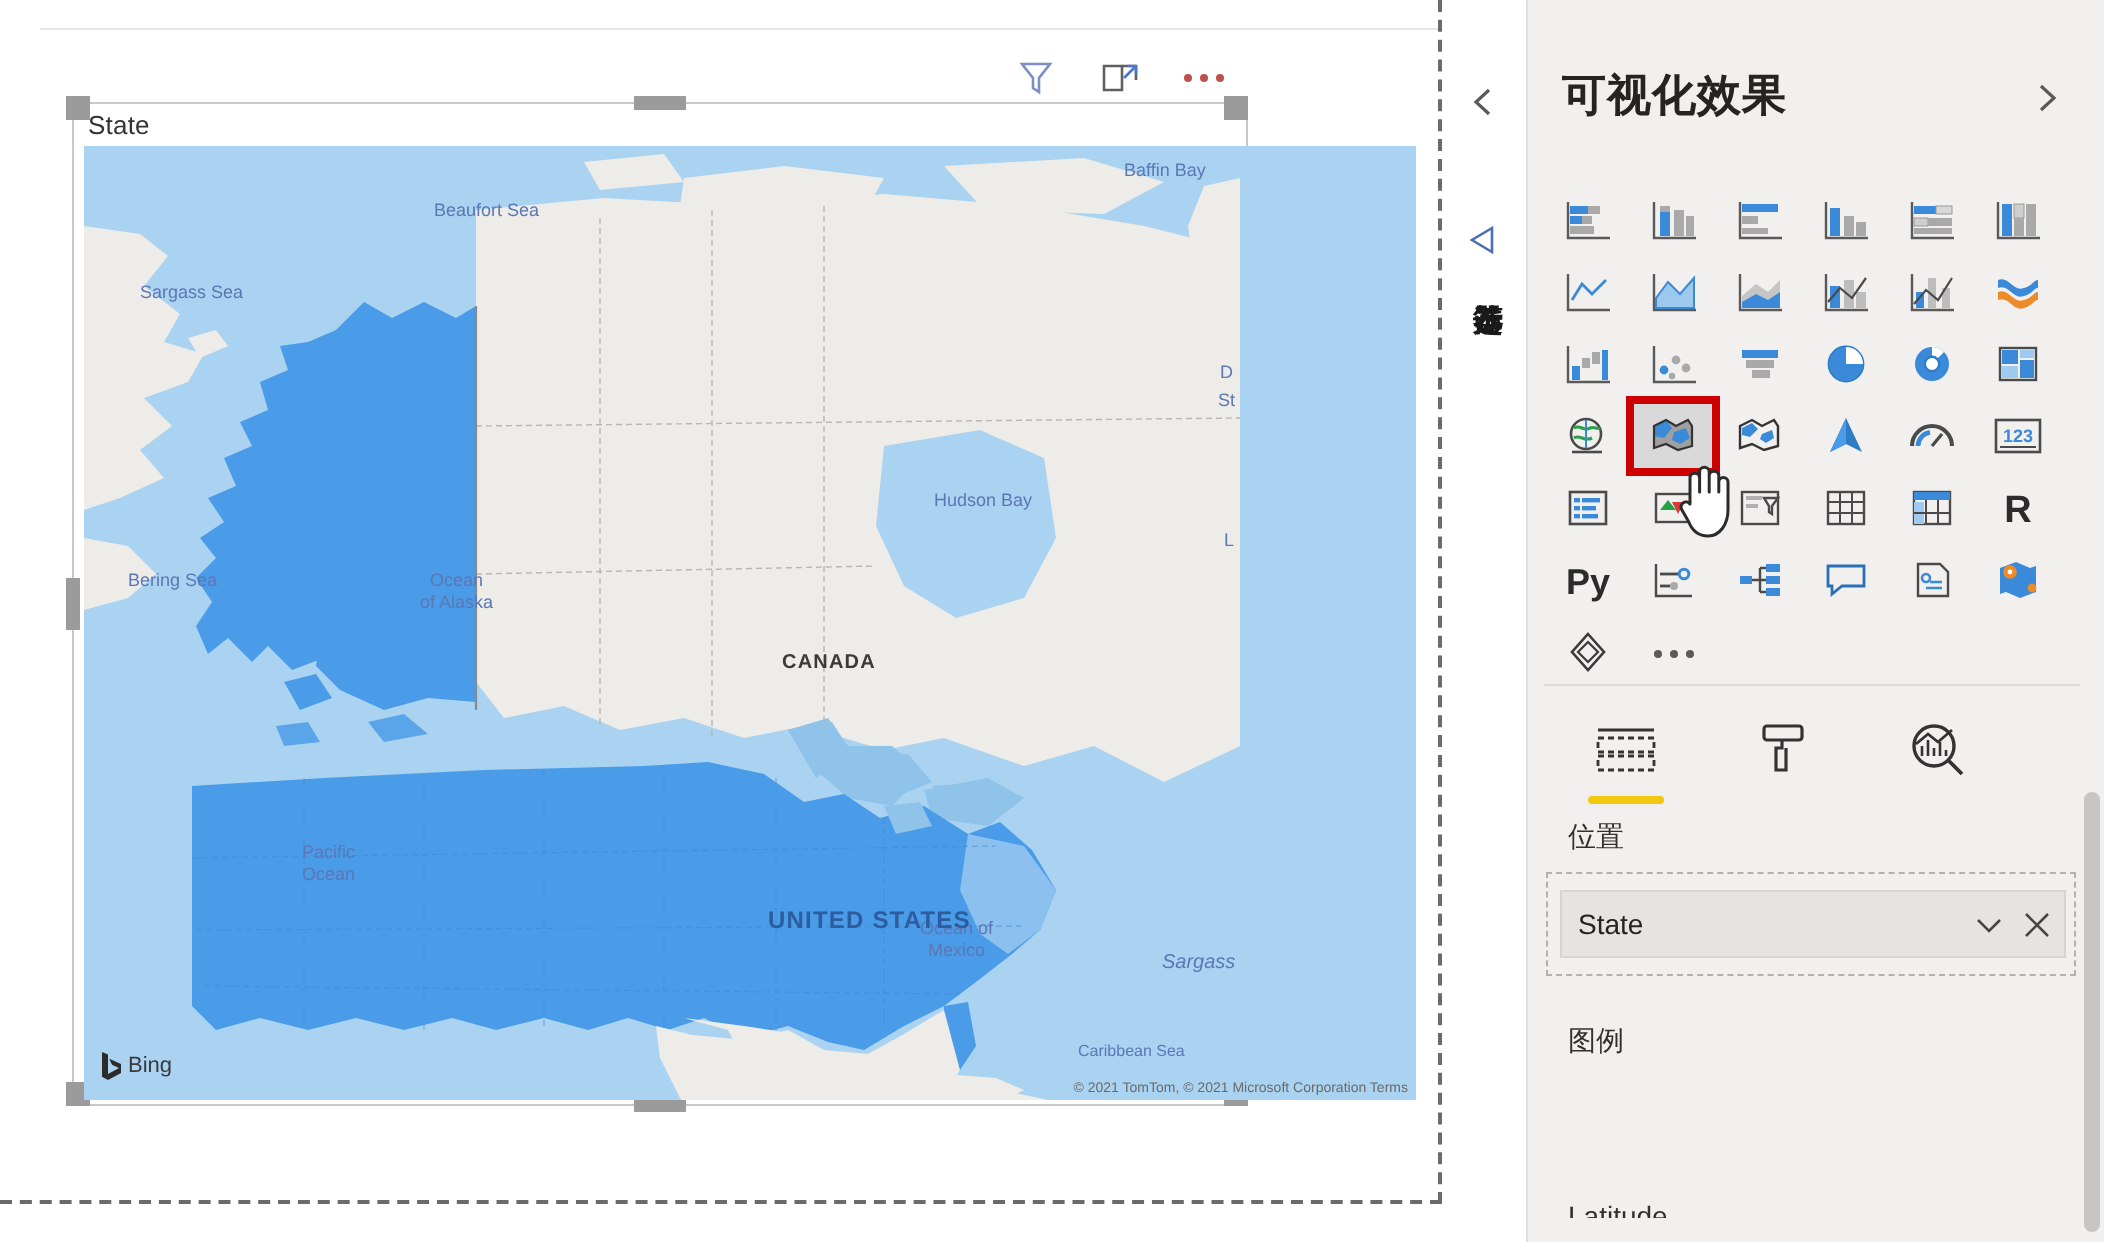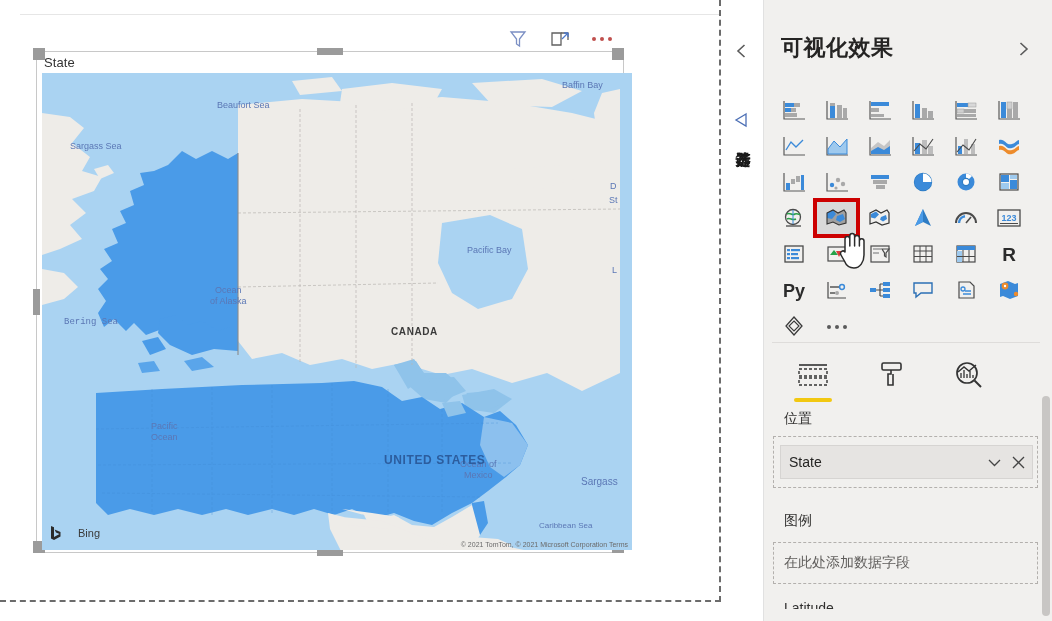--- a/index.html
+++ b/index.html
@@ -42,37 +42,37 @@
   #visual-title {
     position: absolute; left: 44px; top: 55px;
     font-size: 13px; color: #333333; letter-spacing: .1px;
   }
   .handle { position: absolute; background: #9b9b9b; }
   .handle.h { width: 26px; height: 7px; }
   .handle.v { width: 7px; height: 26px; }
 
   
   #map {
-    position: absolute; left: 42px; top: 73px; width: 590px; height: 477px;
+    position: absolute; left: 42px; top: 73px; width: 666px; height: 477px;
     overflow: hidden; background: #aad3f2;
   }
   #map-svg { position: absolute; left: 0; top: 0; }
   .sea-label {
     position: absolute; color: #5b77b5; font-size: 9px;
     white-space: nowrap; pointer-events: none;
     font-family: "Liberation Sans", sans-serif;
   }
   .country-label {
     position: absolute; font-size: 10px; font-weight: bold;
     letter-spacing: .6px; white-space: nowrap; color: #3b3b3b;
   }
   .country-label.us { color: #2c5d9e; font-size: 12px; }
   #bing-logo {
     position: absolute; left: 8px; bottom: 10px;
-    display: flex; align-items: center; gap: 17px;
+    display: flex; align-items: center; gap: 3px;
     color: #3a3a3a; font-size: 11px;
   }
   #map-attr {
     position: absolute; right: 4px; bottom: 2px;
     font-size: 7px; color: #6a6a6a; white-space: nowrap;
   }
 
   
   #filter-rail {
     position: absolute; left: 721px; top: 0; width: 43px; height: 621px;
@@ -333,29 +333,29 @@
           <path d="M196,140 L578,136"></path>
           <path d="M196,214 L396,210"></path>
         </g>
 
         <path d="M196,80 L196,282" stroke="#8a8a8a" stroke-width="1.1" fill="none"></path>
       </svg>
 
       <div class="sea-label" style="left:520px; top:7px;">Baffin Bay</div>
       <div class="sea-label" style="left:175px; top:27px;">Beaufort Sea</div>
       <div class="sea-label" style="left:28px;  top:68px;">Sargass Sea</div>
-      <div class="sea-label" style="left:425px; top:172px;">Pacific Bay</div>
-      <div class="sea-label" style="left:22px;  top:244px;font-family:Liberation Mono, monospace;">Bering Sea</div>
+      <div class="sea-label" style="left:425px; top:172px;">Hudson Bay</div>
+      <div class="sea-label" style="left:22px;  top:212px;">Bering Sea</div>
       <div class="sea-label" style="left:168px; top:212px; text-align:center; line-height:11px; white-space:pre;">Ocean
 of Alaska</div>
       <div class="sea-label" style="left:67px;  top:348px; text-align:center; line-height:11px; white-space:pre;margin-left:42px;">Pacific
 Ocean</div>
       <div class="sea-label" style="left:418px; top:386px; text-align:center; line-height:11px; white-space:pre;">Ocean of
 Mexico</div>
-      <div class="sea-label" style="left:539px; top:403px; font-size:10px;">Sargass</div>
+      <div class="sea-label" style="left:539px; top:403px; font-size:10px;font-style:italic;">Sargass</div>
       <div class="sea-label" style="left:497px; top:448px; font-size:8px;">Caribbean Sea</div>
       <div class="sea-label" style="left:568px; top:108px;">D</div>
       <div class="sea-label" style="left:567px; top:122px;text-align:right;">St</div>
       <div class="sea-label" style="left:570px; top:192px;">L</div>
 
       <div class="country-label" style="left:349px; top:253px;">CANADA</div>
       <div class="country-label us" style="left:342px; top:380px;">UNITED STATES</div>
 
       <div id="bing-logo">
         <svg width="11" height="14" viewBox="0 0 11 14">
@@ -733,21 +733,18 @@
           <path d="M2,5 L7.5,10.5 L13,5" fill="none" stroke="#454545" stroke-width="1.3"></path>
         </svg>
         <svg width="15" height="15" viewBox="0 0 15 15">
           <path d="M2,2 L13,13 M13,2 L2,13" stroke="#454545" stroke-width="1.3"></path>
         </svg>
       </span>
     </div>
   </div>
 
   <div class="field-section-label" style="left:784px; top:512px;">图例</div>
-  <div class="field-well" style="left:773px; top:542px; width:265px; height:42px;">
-    <span class="placeholder-text">在此处添加数据字段</span>
-  </div>
 
   <div id="latitude-cut">Latitude</div>
 
   <div id="fields-scrollbar"></div>
 
 </div>
 
 </body></html>

